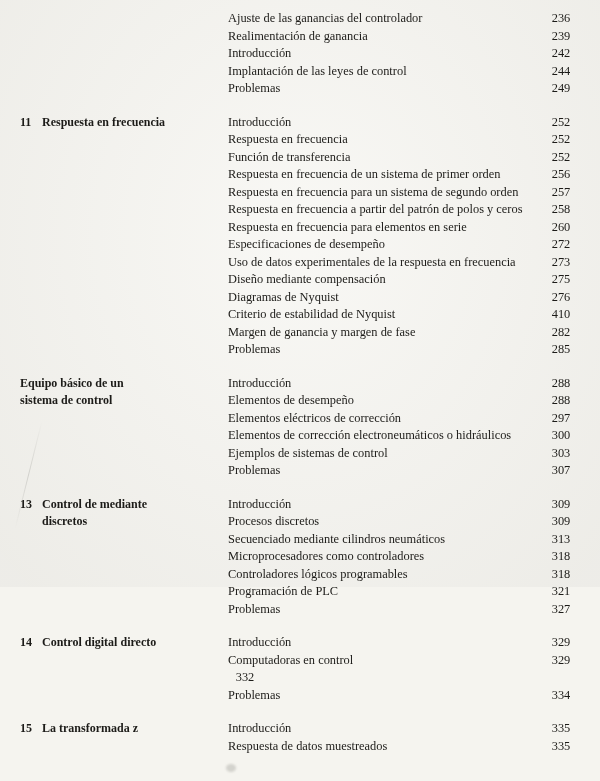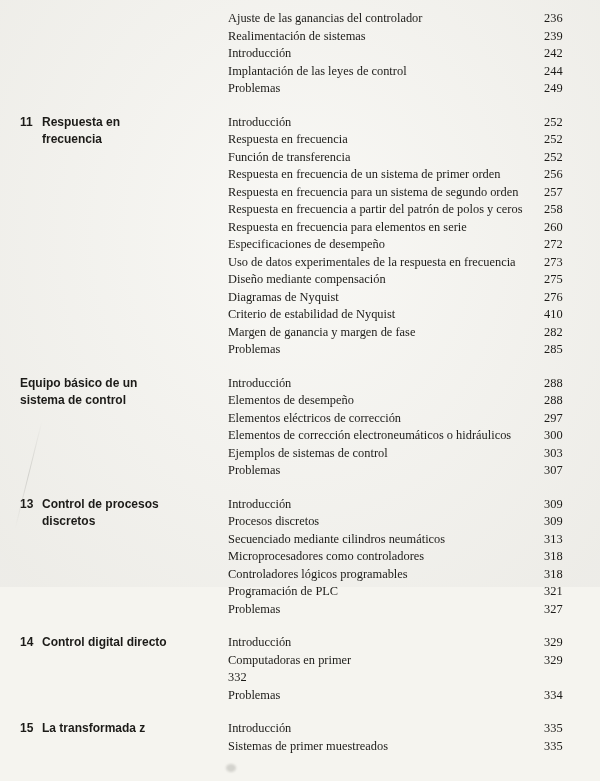--- a/index.html
+++ b/index.html
@@ -27,21 +27,21 @@
   .toc {
     width: 100%;
   }
   .group {
     display: flex;
     margin-bottom: 16px;
   }
   .chapter-cell {
     flex: 0 0 208px;
     display: flex;
-    font-family: Liberation Sans, sans-serif;
+    font-family: Liberation Serif, serif;
     font-weight: bold;
     font-size: 12px;
     line-height: 17.5px;
   }
   .chapter-number {
     flex: 0 0 22px;
   }
   .chapter-title {
     flex: 1;
     max-width: 138px;
@@ -54,21 +54,21 @@
     justify-content: space-between;
     align-items: baseline;
     font-size: 12.4px;
     line-height: 17.5px;
   }
   .entry-title {
     padding-right: 8px;
   }
   .entry-page {
     flex: 0 0 34px;
-    text-align: left;
+    text-align: center;
     font-variant-numeric: lining-nums;
   }
   
   .scan-crease {
     position: absolute;
     left: 28px;
     top: 420px;
     width: 1px;
     height: 110px;
     background: linear-gradient(to bottom, rgba(120,120,115,0), rgba(120,120,115,0.25), rgba(120,120,115,0));
@@ -96,21 +96,21 @@
         <div class="chapter-cell">
           <span class="chapter-number"></span>
           <span class="chapter-title"></span>
         </div>
         <div class="entries">
           <div class="entry">
             <span class="entry-title">Ajuste de las ganancias del controlador</span>
             <span class="entry-page">236</span>
           </div>
           <div class="entry">
-            <span class="entry-title">Realimentación de sistemas</span>
+            <span class="entry-title">Realimentación de ganancia</span>
             <span class="entry-page">239</span>
           </div>
           <div class="entry">
             <span class="entry-title">Introducción</span>
             <span class="entry-page">242</span>
           </div>
           <div class="entry">
             <span class="entry-title">Implantación de las leyes de control</span>
             <span class="entry-page">244</span>
           </div>
@@ -211,21 +211,21 @@
           </div>
           <div class="entry">
             <span class="entry-title">Problemas</span>
             <span class="entry-page">307</span>
           </div>
         </div>
       </div>
       <div class="group">
         <div class="chapter-cell">
           <span class="chapter-number">13</span>
-          <span class="chapter-title">Control de procesos discretos</span>
+          <span class="chapter-title">Control de mediante discretos</span>
         </div>
         <div class="entries">
           <div class="entry">
             <span class="entry-title">Introducción</span>
             <span class="entry-page">309</span>
           </div>
           <div class="entry">
             <span class="entry-title">Procesos discretos</span>
             <span class="entry-page">309</span>
           </div>
@@ -255,21 +255,21 @@
         <div class="chapter-cell">
           <span class="chapter-number">14</span>
           <span class="chapter-title">Control digital directo</span>
         </div>
         <div class="entries">
           <div class="entry">
             <span class="entry-title">Introducción</span>
             <span class="entry-page">329</span>
           </div>
           <div class="entry">
-            <span class="entry-title">Computadoras en primer</span>
+            <span class="entry-title">Computadoras en control</span>
             <span class="entry-page">329</span>
           </div>
           <div class="entry">
             <span class="entry-page">332</span>
           </div>
           <div class="entry">
             <span class="entry-title">Problemas</span>
             <span class="entry-page">334</span>
           </div>
         </div>
@@ -278,21 +278,21 @@
         <div class="chapter-cell">
           <span class="chapter-number">15</span>
           <span class="chapter-title">La transformada z</span>
         </div>
         <div class="entries">
           <div class="entry">
             <span class="entry-title">Introducción</span>
             <span class="entry-page">335</span>
           </div>
           <div class="entry">
-            <span class="entry-title">Sistemas de primer muestreados</span>
+            <span class="entry-title">Respuesta de datos muestreados</span>
             <span class="entry-page">335</span>
           </div>
         </div>
       </div>
     </div>
   <div class="scan-crease"></div>
   <div class="scan-smudge"></div>
 </div>
 
 </body></html>

